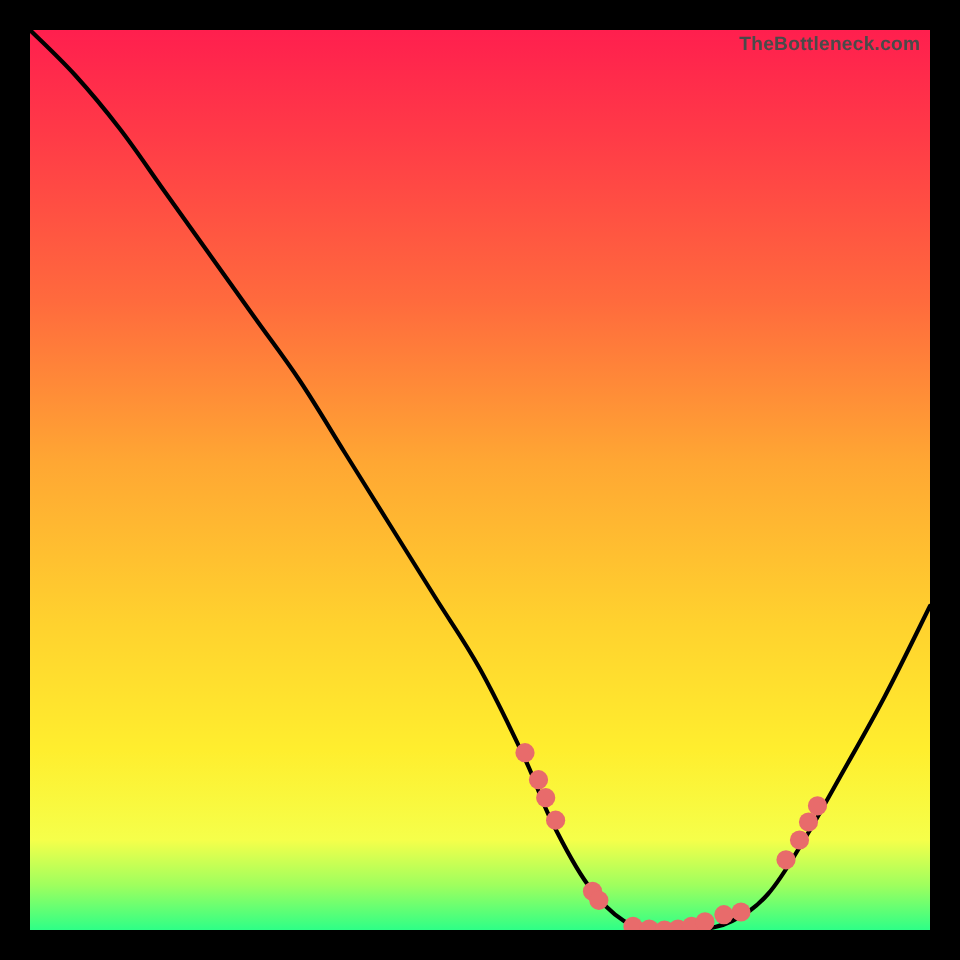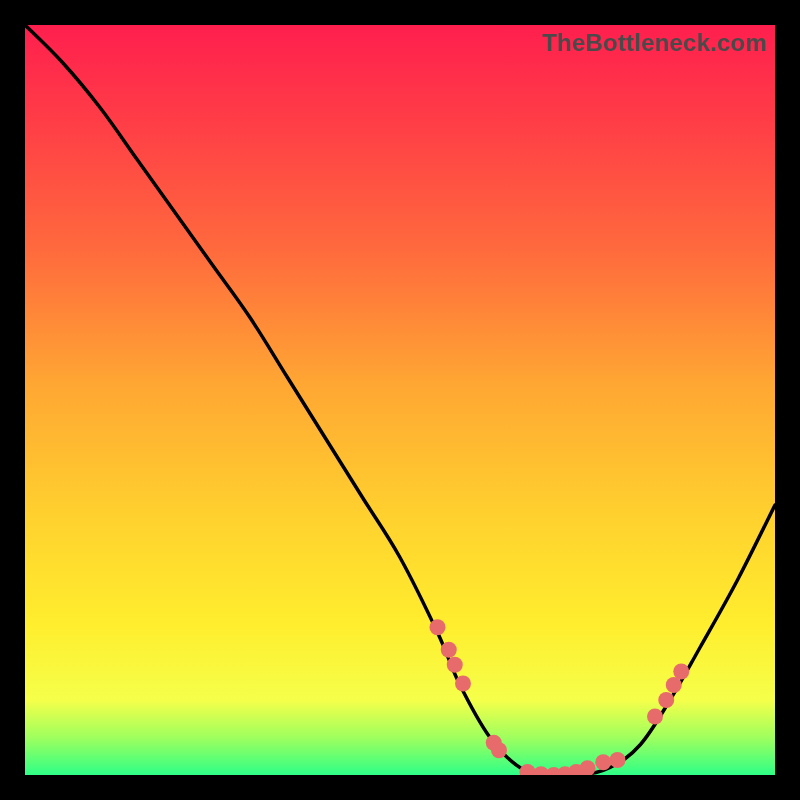--- a/index.html
+++ b/index.html
@@ -37,21 +37,21 @@
       #f5ff4a 90%,
       #9fff5e 95%,
       #2eff87 100%
     );
   }
   .watermark {
     position: absolute;
     top: 4px;
     right: 8px;
     color: #4a4a4a;
-    font-size: 24px;
+    font-size: 16px;
     font-weight: 600;
     user-select: none;
     letter-spacing: 0.2px;
   }
   svg.overlay {
     position: absolute;
     left: 0;
     top: 0;
     width: 750px;
     height: 750px;

